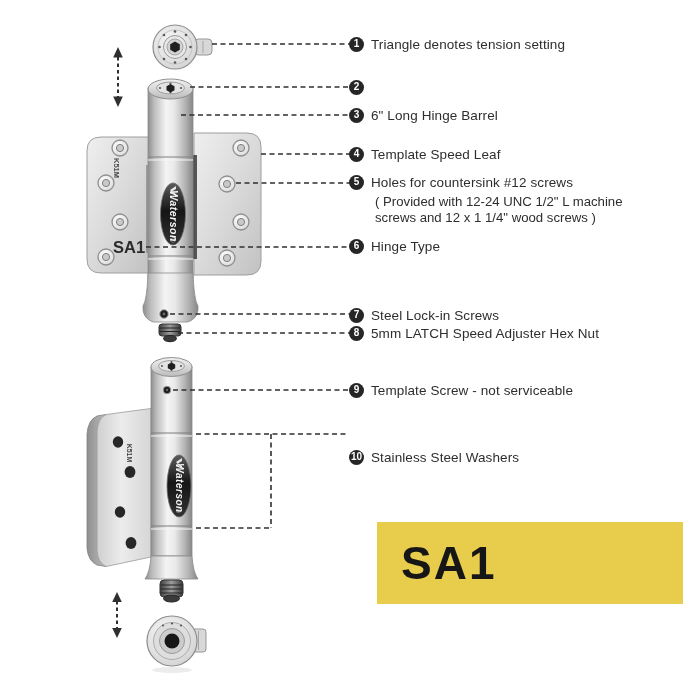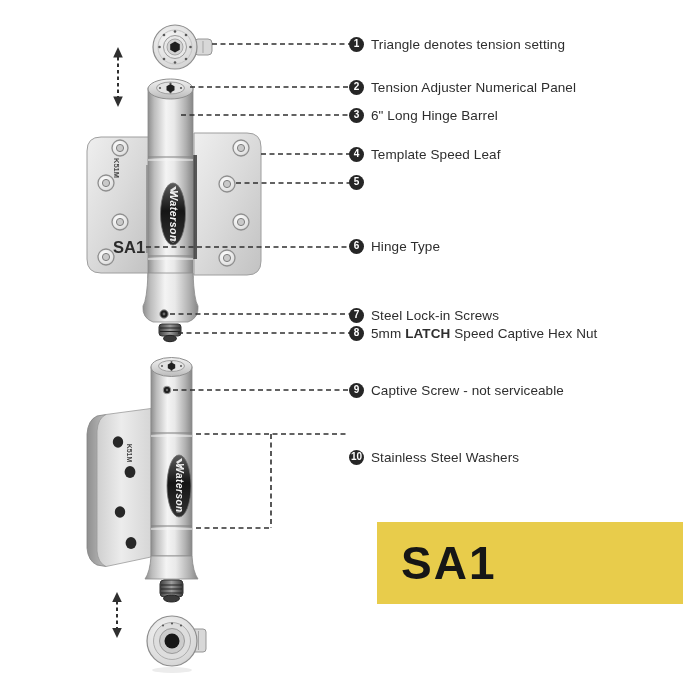--- a/index.html
+++ b/index.html
@@ -5,21 +5,21 @@
   html,body{margin:0;padding:0;background:#fff;}
   #stage{position:relative;width:700px;height:700px;background:#ffffff;overflow:hidden;
          font-family:"Liberation Sans","DejaVu Sans",sans-serif;color:#2e2e2e;}
   svg{position:absolute;left:0;top:0;}
   .callout{position:absolute;display:flex;align-items:center;gap:7px;height:16px;}
   .co-num{width:15px;height:15px;border-radius:50%;background:#262626;color:#fff;
           font-size:10px;font-weight:bold;display:flex;align-items:center;justify-content:center;
           flex:0 0 15px;line-height:1;}
   .co-label{font-size:13.5px;white-space:nowrap;letter-spacing:.1px;}
   .co-sub{position:absolute;left:375px;top:194px;font-size:13.2px;line-height:15.5px;white-space:nowrap;}
-  .bold-inline{font-weight:bold;}
+  .bold-inline{font-weight:normal;}
   #sa1-badge{position:absolute;left:377px;top:522px;width:306px;height:82px;
              display:flex;align-items:center;padding-left:24px;box-sizing:border-box;}
   #sa1-badge span{font-size:46px;font-weight:bold;color:#161616;letter-spacing:2px;line-height:1;}
 </style>
 </head>
 <body>
 
 <div id="stage">
 
 <svg width="700" height="700" viewBox="0 0 700 700">
@@ -252,48 +252,52 @@
     <line x1="196" y1="528" x2="271" y2="528"></line>
   </g>
 </svg>
 
   <div class="callout" style="left:349px;top:36px">
     <span class="co-num">1</span>
     <span class="co-label">Triangle denotes tension setting</span>
   </div>
   <div class="callout" style="left:349px;top:79px">
     <span class="co-num">2</span>
-    <span class="co-label">Tension Adjuster Numerical Panel</span>
   </div>
   <div class="callout" style="left:349px;top:107px">
     <span class="co-num">3</span>
     <span class="co-label">6" Long Hinge Barrel</span>
   </div>
   <div class="callout" style="left:349px;top:146px">
     <span class="co-num">4</span>
     <span class="co-label">Template Speed Leaf</span>
   </div>
   <div class="callout" style="left:349px;top:174px">
     <span class="co-num">5</span>
+    <span class="co-label">Holes for countersink #12 screws</span>
+  </div>
+  <div class="co-sub">
+    <div>( Provided with 12-24 UNC 1/2" L machine</div>
+    <div>screws and 12 x 1 1/4" wood screws )</div>
   </div>
   <div class="callout" style="left:349px;top:238px">
     <span class="co-num">6</span>
     <span class="co-label">Hinge Type</span>
   </div>
   <div class="callout" style="left:349px;top:307px">
     <span class="co-num">7</span>
     <span class="co-label">Steel Lock-in Screws</span>
   </div>
   <div class="callout" style="left:349px;top:325px">
     <span class="co-num">8</span>
-    <span class="co-label"><span>5mm </span><span class="bold-inline">LATCH</span><span> Speed Captive Hex Nut</span></span>
+    <span class="co-label"><span>5mm </span><span class="bold-inline">LATCH</span><span> Speed Adjuster Hex Nut</span></span>
   </div>
   <div class="callout" style="left:349px;top:382px">
     <span class="co-num">9</span>
-    <span class="co-label">Captive Screw - not serviceable</span>
+    <span class="co-label">Template Screw - not serviceable</span>
   </div>
   <div class="callout" style="left:349px;top:449px">
     <span class="co-num">10</span>
     <span class="co-label">Stainless Steel Washers</span>
   </div>
 
   <div id="sa1-badge" style="background: rgb(232, 204, 75);">
     <span>SA1</span>
   </div>
 

